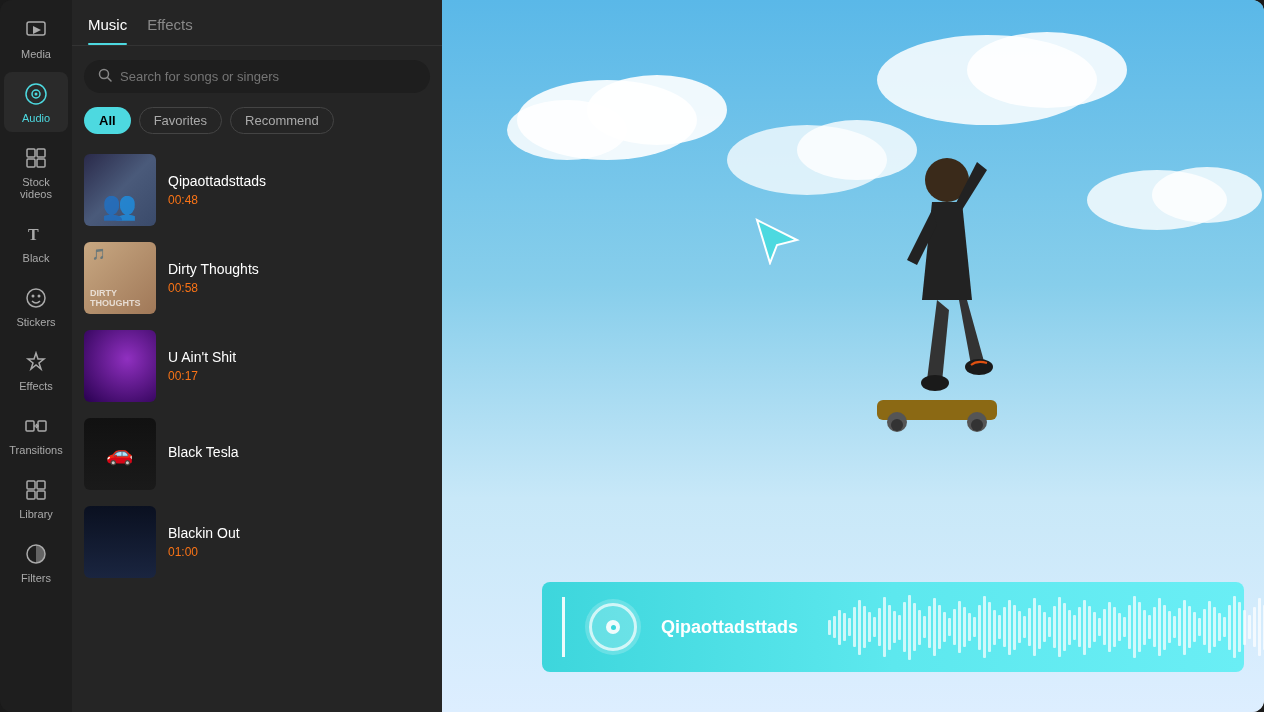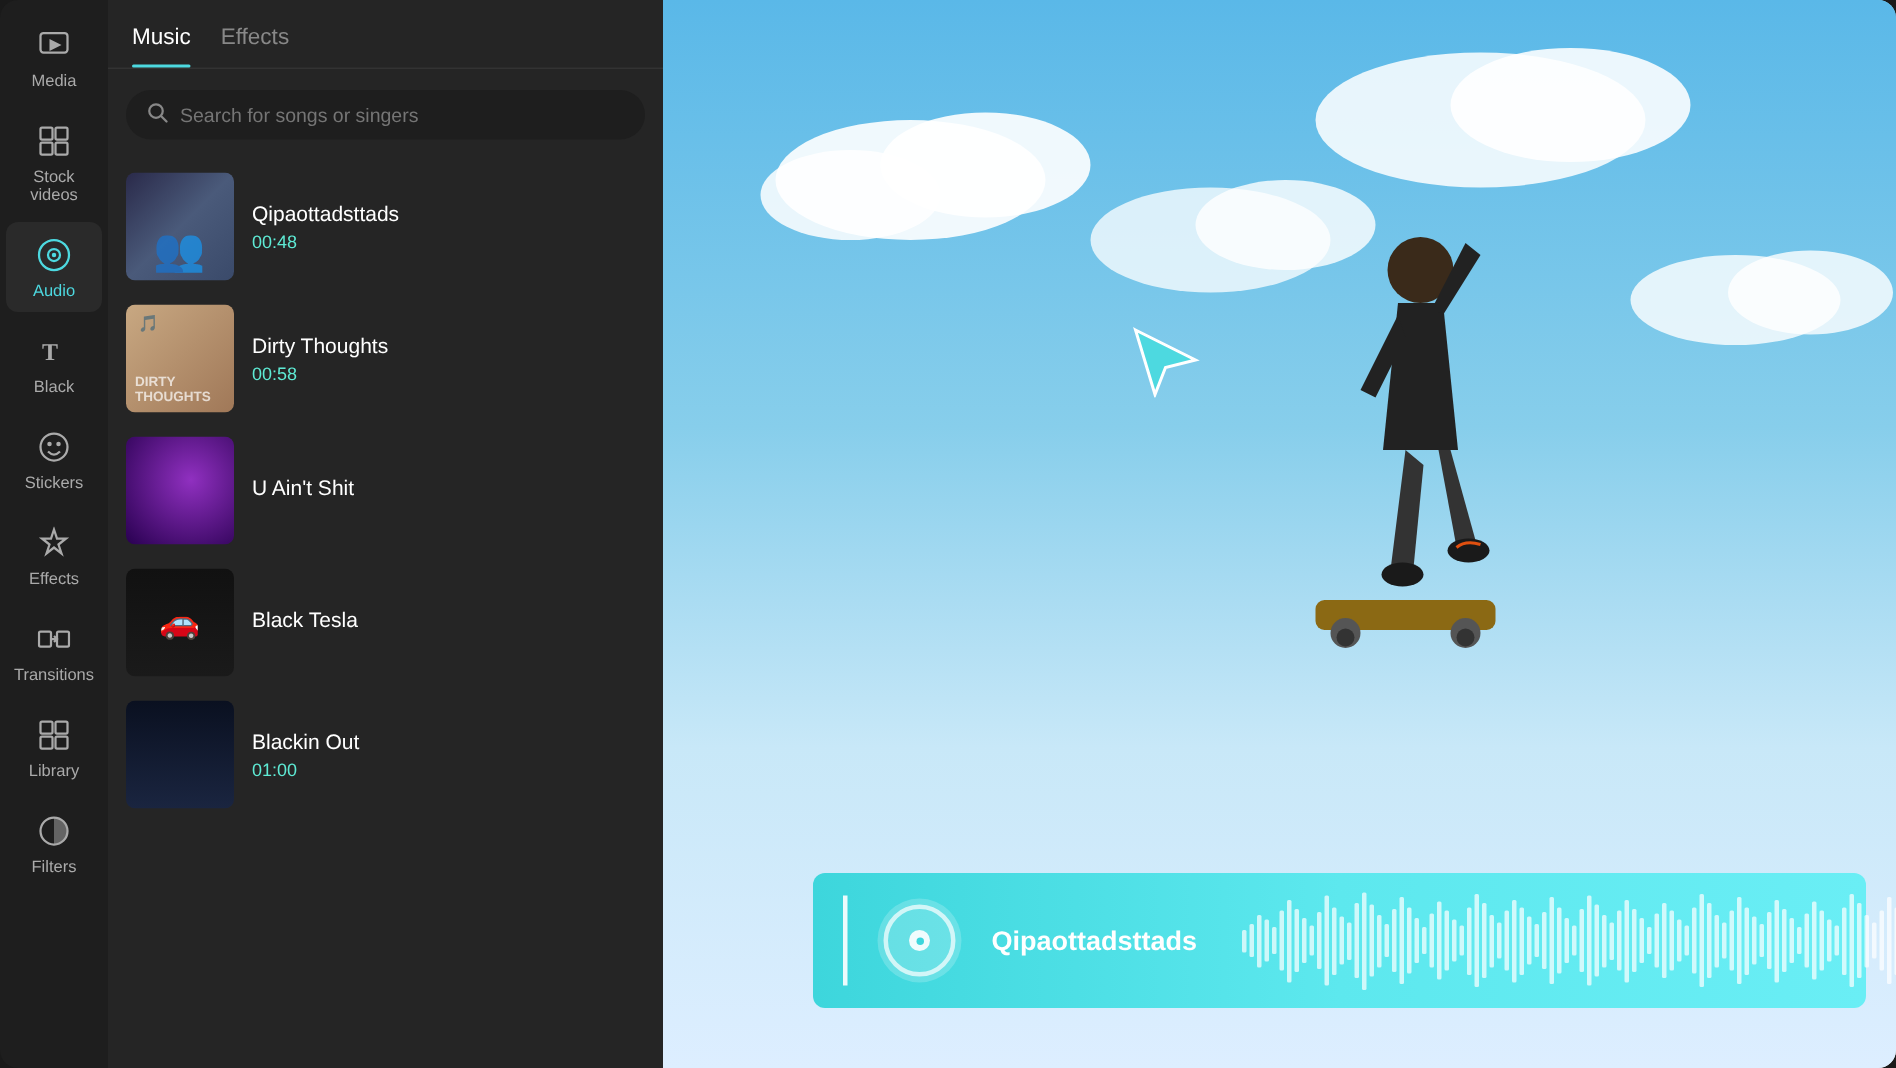--- a/index.html
+++ b/index.html
@@ -186,21 +186,21 @@
 
     .song-title {
       font-size: 14px;
       color: #fff;
       font-weight: 500;
       margin-bottom: 4px;
     }
 
     .song-duration {
       font-size: 12px;
-      color: #5eead4;
+      color: #f97316;
     }
 
     
     .main-content {
       flex: 1;
       position: relative;
       overflow: hidden;
     }
 
     .video-bg {
@@ -370,43 +370,43 @@
   <div class="sidebar-item">
     <div class="icon">
       <svg width="22" height="22" viewBox="0 0 22 22" fill="none">
         <rect x="2" y="3" width="18" height="13" rx="2" stroke="#aaa" stroke-width="1.5" fill="none"></rect>
         <polyline points="8,7 16,11 8,15" fill="#aaa"></polyline>
       </svg>
     </div>
     <span class="label">Media</span>
   </div>
 
+  <div class="sidebar-item active">
+    <div class="icon">
+      <svg width="24" height="24" viewBox="0 0 24 24" fill="none">
+        <circle cx="12" cy="12" r="10" stroke="#4dd9e0" stroke-width="1.5" fill="none"></circle>
+        <circle cx="12" cy="12" r="4" stroke="#4dd9e0" stroke-width="1.5" fill="none"></circle>
+        <circle cx="12" cy="12" r="1.5" fill="#4dd9e0"></circle>
+      </svg>
+    </div>
+    <span class="label" style="color:#4dd9e0;">Audio</span>
+  </div>
+
   <div class="sidebar-item">
     <div class="icon">
       <svg width="22" height="22" viewBox="0 0 22 22" fill="none">
         <rect x="2" y="2" width="8" height="8" rx="1" stroke="#aaa" stroke-width="1.5" fill="none"></rect>
         <rect x="12" y="2" width="8" height="8" rx="1" stroke="#aaa" stroke-width="1.5" fill="none"></rect>
         <rect x="2" y="12" width="8" height="8" rx="1" stroke="#aaa" stroke-width="1.5" fill="none"></rect>
         <rect x="12" y="12" width="8" height="8" rx="1" stroke="#aaa" stroke-width="1.5" fill="none"></rect>
       </svg>
     </div>
     <span class="label">Stock videos</span>
   </div>
 
-  <div class="sidebar-item active">
-    <div class="icon">
-      <svg width="24" height="24" viewBox="0 0 24 24" fill="none">
-        <circle cx="12" cy="12" r="10" stroke="#4dd9e0" stroke-width="1.5" fill="none"></circle>
-        <circle cx="12" cy="12" r="4" stroke="#4dd9e0" stroke-width="1.5" fill="none"></circle>
-        <circle cx="12" cy="12" r="1.5" fill="#4dd9e0"></circle>
-      </svg>
-    </div>
-    <span class="label" style="color:#4dd9e0;">Audio</span>
-  </div>
-
   <div class="sidebar-item">
     <div class="icon">
       <svg width="22" height="22" viewBox="0 0 22 22" fill="none">
         <text x="3" y="17" font-size="16" fill="#aaa" font-family="serif" font-weight="bold">T</text>
       </svg>
     </div>
     <span class="label">Black</span>
   </div>
 
   <div class="sidebar-item">
@@ -476,20 +476,25 @@
   <div class="search-bar">
     <div class="search-icon-wrap">
       <svg width="14" height="14" viewBox="0 0 14 14" fill="none">
         <circle cx="6" cy="6" r="4.5" stroke="#888" stroke-width="1.5"></circle>
         <line x1="9.5" y1="9.5" x2="13" y2="13" stroke="#888" stroke-width="1.5" stroke-linecap="round"></line>
       </svg>
     </div>
     <input class="search-input" type="text" placeholder="Search for songs or singers" style="">
   </div>
 
+  <div class="filter-tabs">
+    <div class="filter-tab active">All</div>
+    <div class="filter-tab">Favorites</div>
+    <div class="filter-tab">Recommend</div>
+  </div>
 
   <div class="song-list">
 
     <div class="song-item">
       <div class="song-thumbnail">
         <div class="thumb-people"></div>
       </div>
       <div class="song-info">
         <div class="song-title">Qipaottadsttads</div>
         <div class="song-duration">00:48</div>
@@ -507,20 +512,21 @@
         <div class="song-duration">00:58</div>
       </div>
     </div>
 
     <div class="song-item">
       <div class="song-thumbnail">
         <div class="thumb-purple" style="background: radial-gradient(circle at 60% 40%, #9030c0 0%, #280050 100%); width:100%; height:100%;"></div>
       </div>
       <div class="song-info">
         <div class="song-title">U Ain't Shit</div>
+        <div class="song-duration">00:17</div>
       </div>
     </div>
 
     <div class="song-item">
       <div class="song-thumbnail">
         <div class="thumb-car" style="background: linear-gradient(180deg, #111 0%, #1a1a1a 100%); width:100%; height:100%; display:flex; align-items:center; justify-content:center;">
           <div style="color:#c00; font-size:22px;">🚗</div>
         </div>
       </div>
       <div class="song-info">

